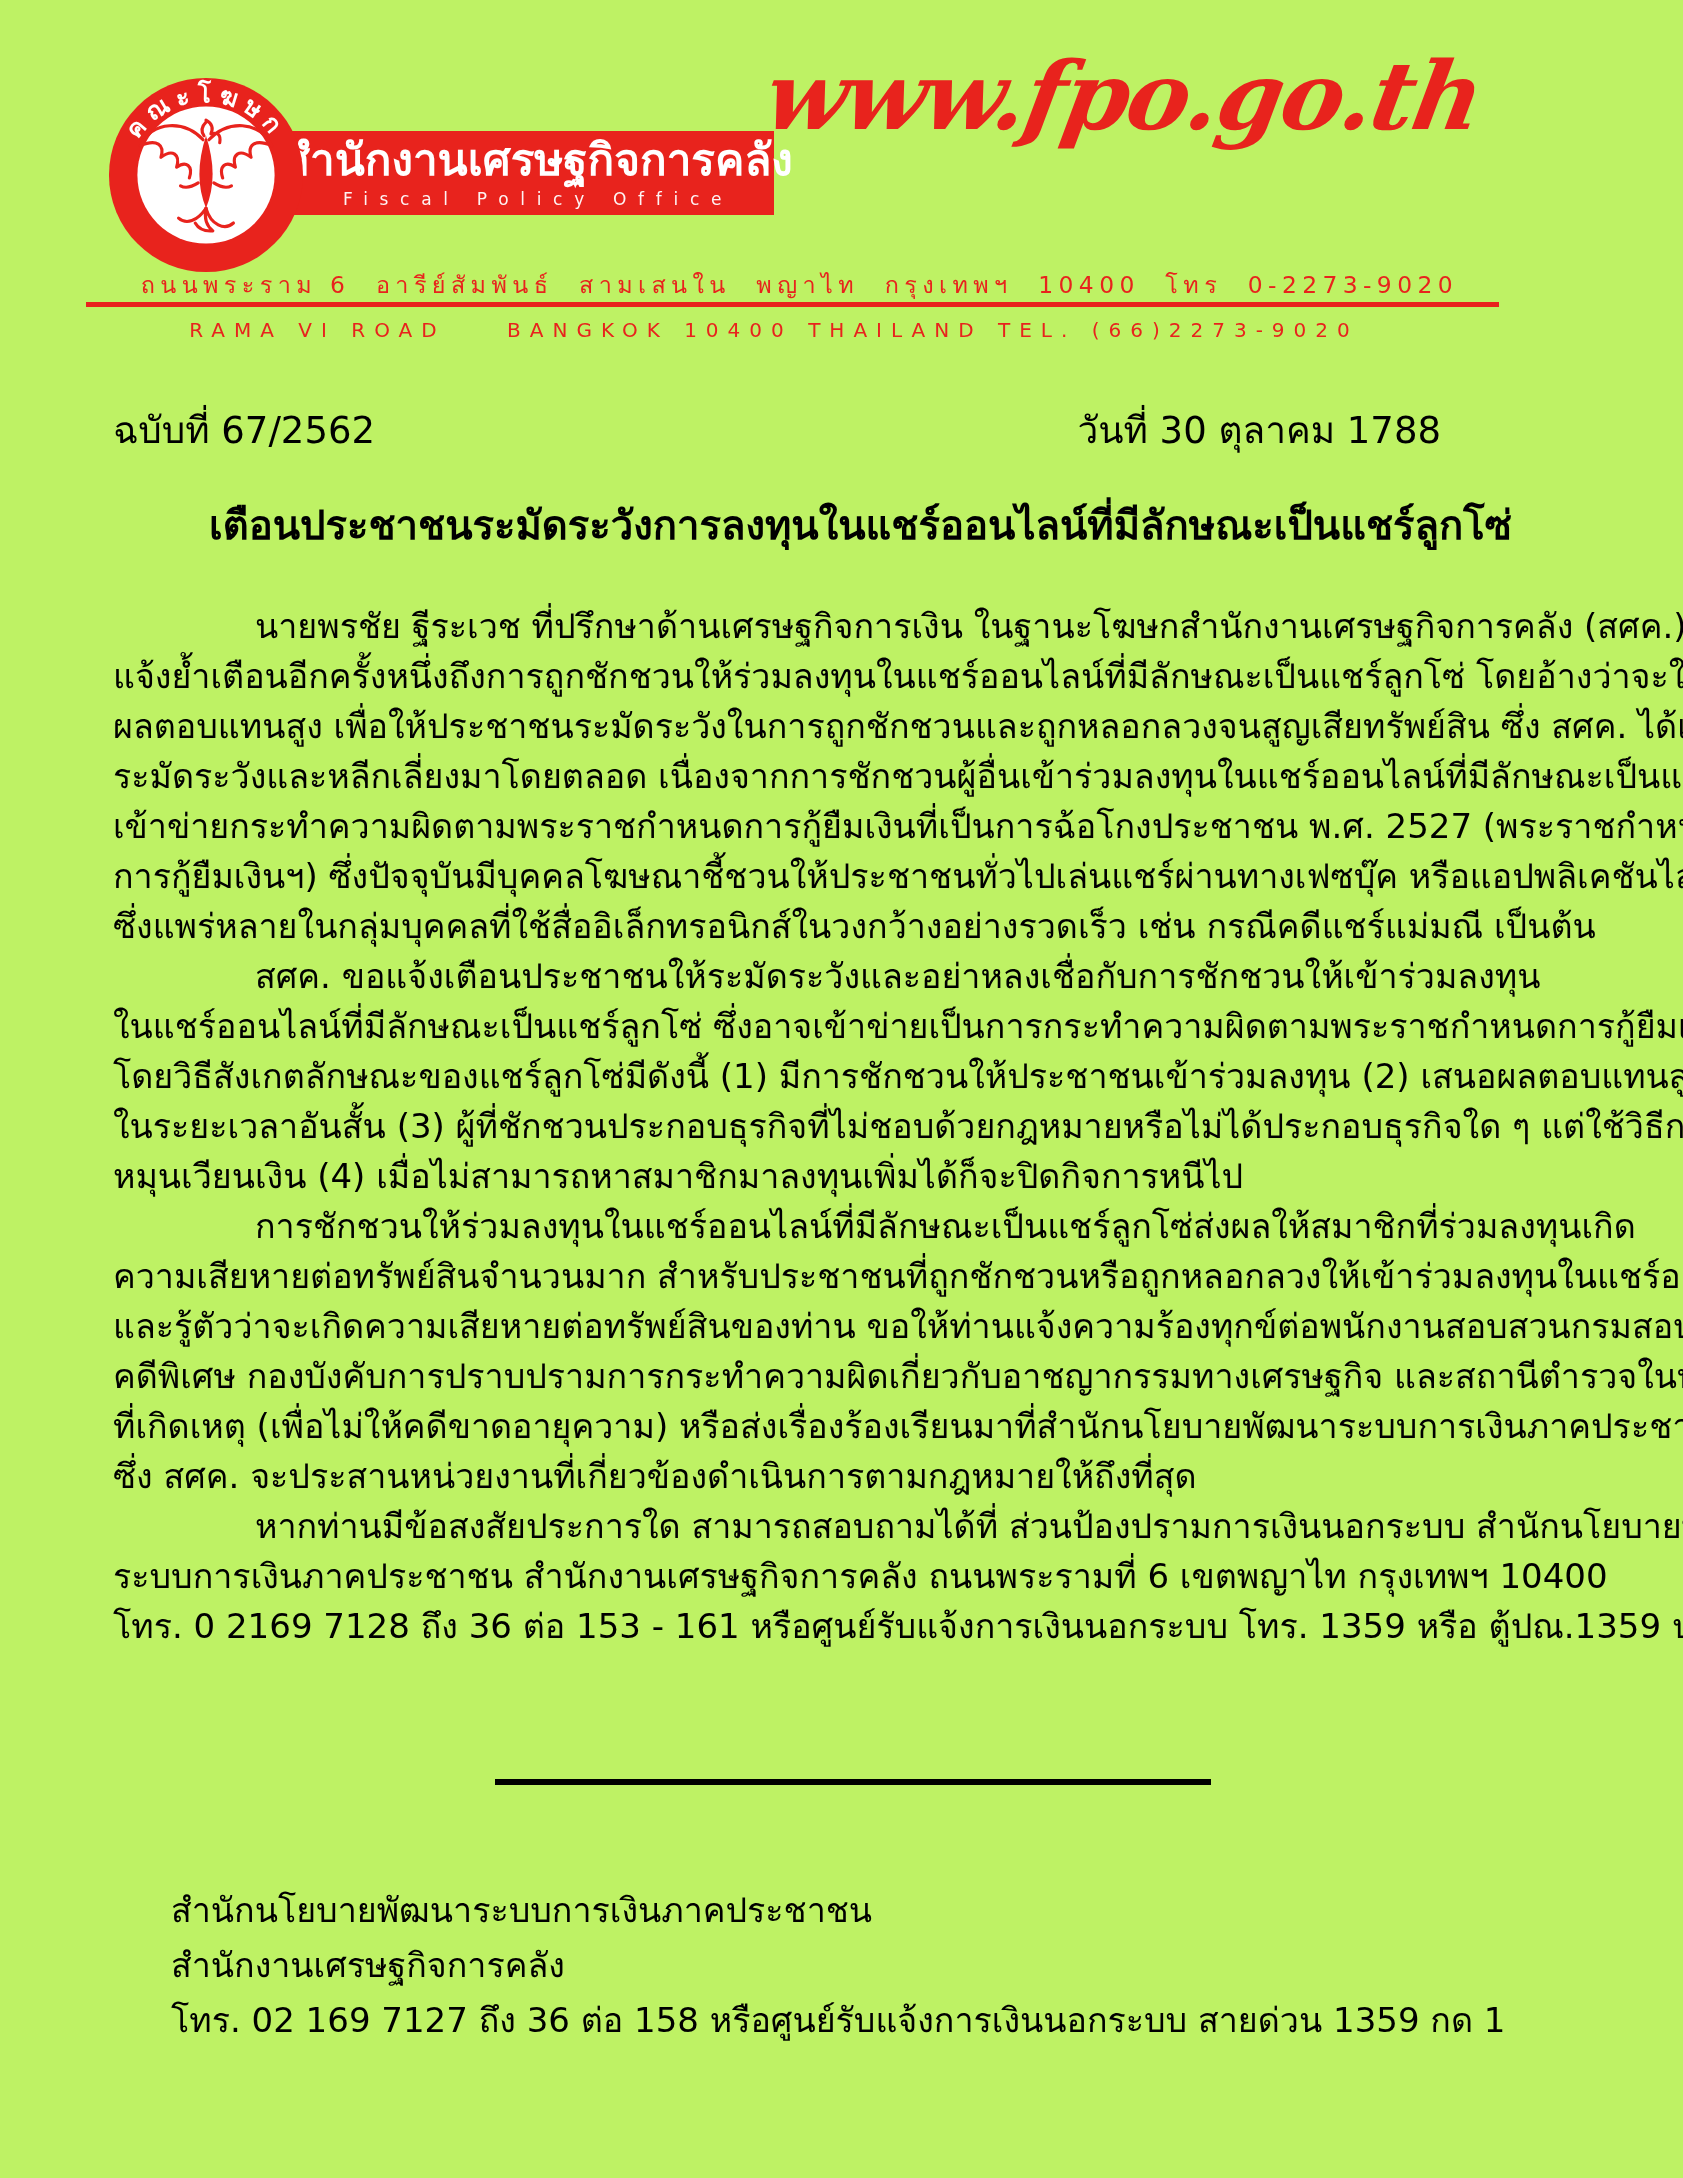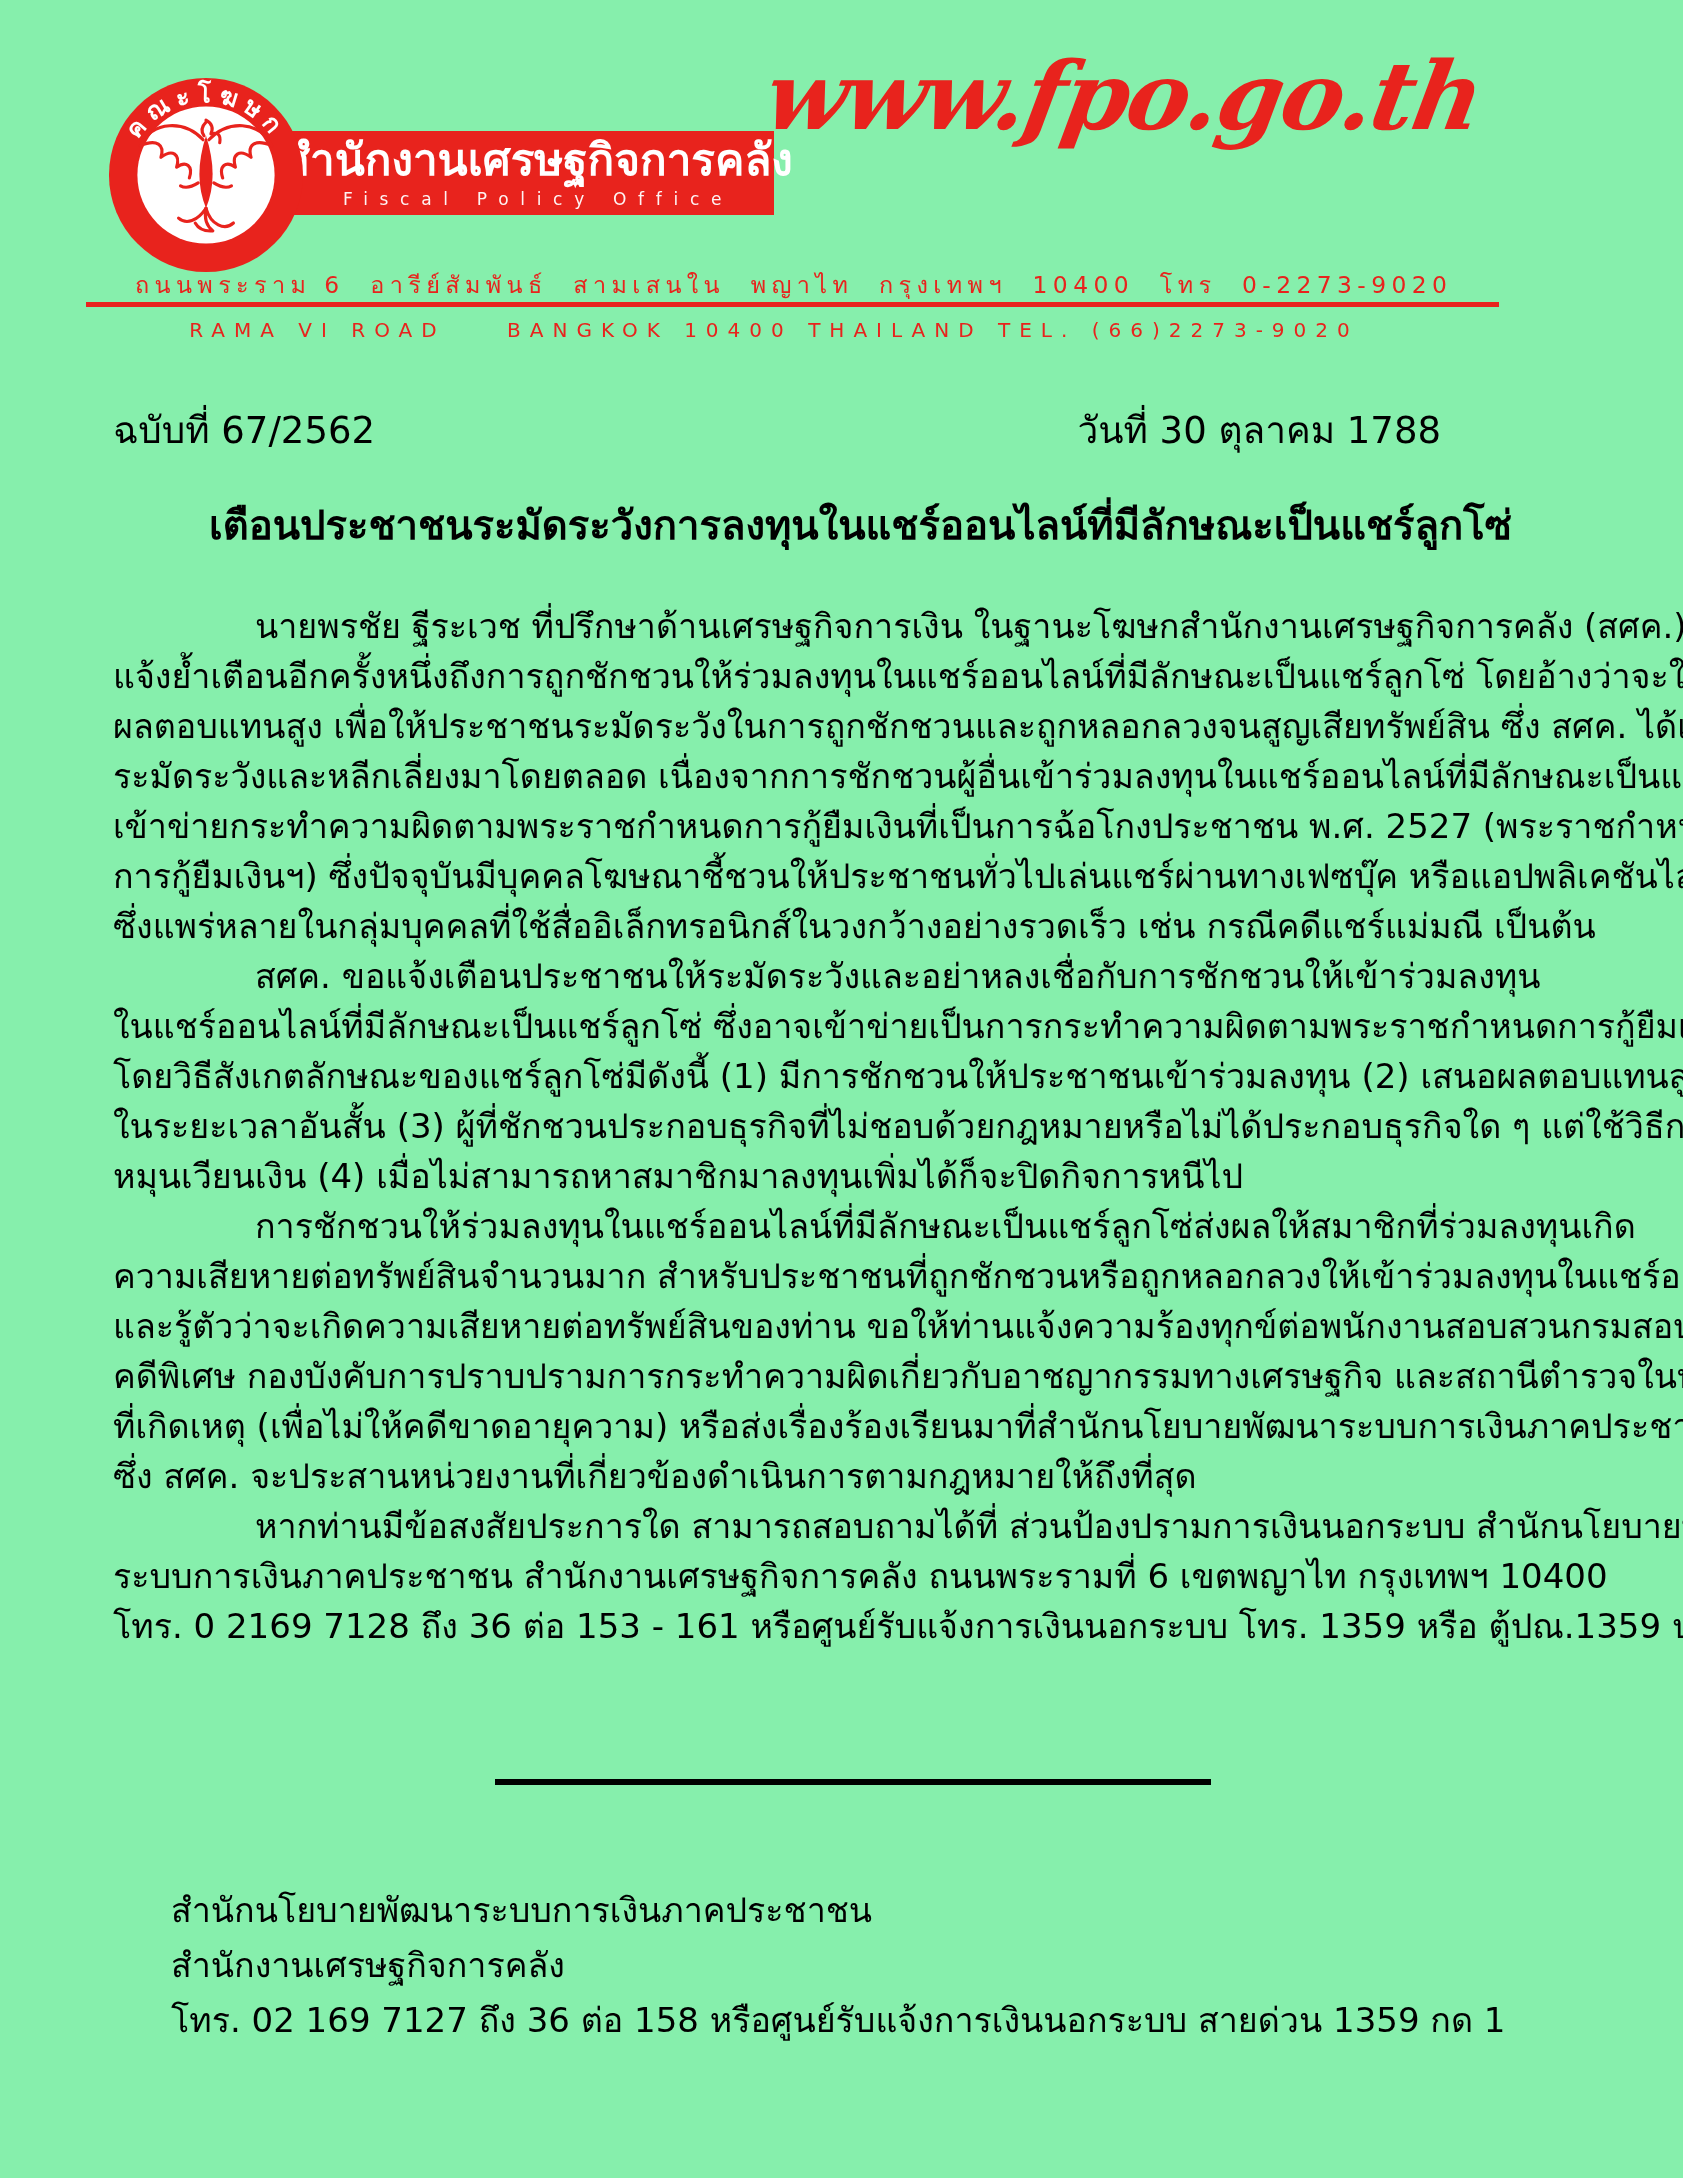--- a/index.html
+++ b/index.html
@@ -1,19 +1,19 @@
 <!DOCTYPE html>
 <html lang="th" style="font-size:14.4px"><head>
 <meta charset="utf-8">
 <style>
   html,body{margin:0;padding:0;background:#ffffff;}
   .page{
     position:relative;
     width:1683px;height:2178px;
-    background:#86efac;
+    background:#bef264;
     font-family:"DejaVu Sans","Liberation Sans",sans-serif;
     color:#000;
     overflow:hidden;
   }
   
   .seal{position:absolute;left:108px;top:77px;width:196px;height:196px;z-index:3;}
   .banner{
     position:absolute;left:270px;top:131px;width:504px;height:84px;
     background:#e8231d;z-index:2;
     display:flex;flex-direction:column;justify-content:center;align-items:center;
@@ -25,21 +25,21 @@
     position:absolute;left:767px;top:41px;z-index:1;
     color:#e8231d;
     font-family:"DejaVu Serif","Liberation Serif",serif;
     font-style:italic;font-weight:bold;
     font-size:94px;letter-spacing:-1.8px;
     transform:skewX(-10deg);
     white-space:nowrap;
   }
   .addr-th{
     position:absolute;left:135px;top:266px;width:1323px;
-    text-align:left;color:#e8231d;font-size:23.4px;letter-spacing:5.4px;white-space:pre;
+    text-align:right;color:#e8231d;font-size:23.4px;letter-spacing:5.4px;white-space:pre;
   }
   .red-rule{position:absolute;left:86px;top:302px;width:1413px;height:4.5px;background:#e8231d;}
   .addr-en{
     position:absolute;left:135px;top:318px;width:1278px;
     text-align:center;color:#e8231d;font-size:20px;letter-spacing:9px;white-space:pre;
   }
   
   .meta-row{
     position:absolute;left:113px;top:400px;width:1463px;
     display:flex;justify-content:space-between;align-items:baseline;

